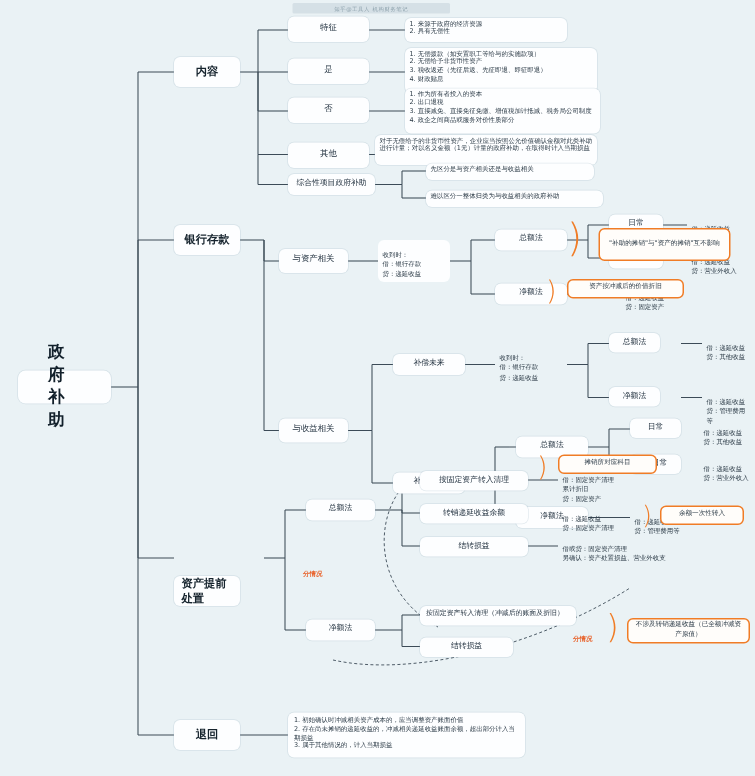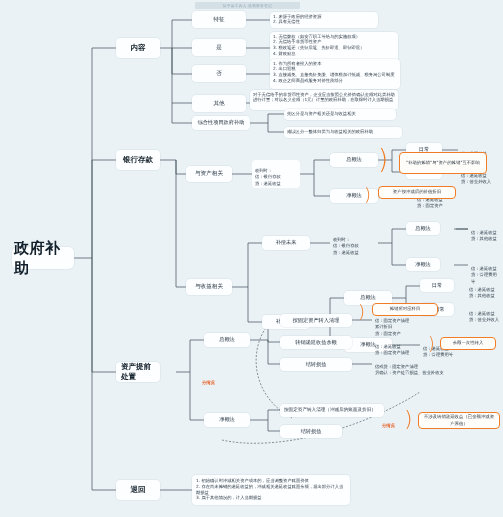--- a/index.html
+++ b/index.html
@@ -17,23 +17,23 @@
     background:#fdfeff;
     border-radius:4px;
     box-sizing:border-box;
     display:flex;align-items:center;
     color:#21303a;
     line-height:1.35;
     box-shadow:0 0 0 0.5px rgba(150,175,190,0.25);
   }
   .node.center{justify-content:center;}
   .root{
-    font-size:15px;font-weight:bold;letter-spacing:0.5px;
+    font-size:11px;font-weight:bold;letter-spacing:0.5px;
     color:#12202b;
-    padding:0 2px;
+    padding:0 20px;
     border-radius:5px;
   }
   .lvl1{font-size:7.5px;font-weight:bold;padding:0 5px;color:#16242e;}
   .lvl2{font-size:5.6px;padding:0 4px;color:#243341;}
   .lvl3{font-size:5.2px;padding:0 4px;color:#243341;}
   .leaf{font-size:4.3px;padding:1.5px 3px;color:#2b3a46;display:block;}
   .jrn{font-size:4.3px;padding:1.5px 3px;display:block;line-height:1.5;color:#2b3a46;background:transparent;box-shadow:none;}
 
   .callout{
     position:absolute;
@@ -185,21 +185,21 @@
   <div class="node center root" style="left:12px;top:247px;width:62px;height:22px;">
     <span>政府补助</span>
   </div>
 
   <div class="node center lvl1" style="left:116px;top:38px;width:44px;height:20px;">
     <span>内容</span>
   </div>
   <div class="node center lvl1" style="left:116px;top:150px;width:44px;height:20px;">
     <span>银行存款</span>
   </div>
-  <div class="node center lvl1" style="left:116px;top:362px;width:44px;height:20px;justify-content:flex-end;">
+  <div class="node center lvl1" style="left:116px;top:384px;width:44px;height:20px;justify-content:flex-end;">
     <span>资产提前处置</span>
   </div>
   <div class="node center lvl1" style="left:116px;top:480px;width:44px;height:20px;">
     <span>退回</span>
   </div>
 
   <div class="node center lvl2" style="left:192px;top:11px;width:54px;height:17px;">
     <span>特征</span>
   </div>
   <div class="node leaf" style="left:270px;top:12px;width:108px;height:16px;">

